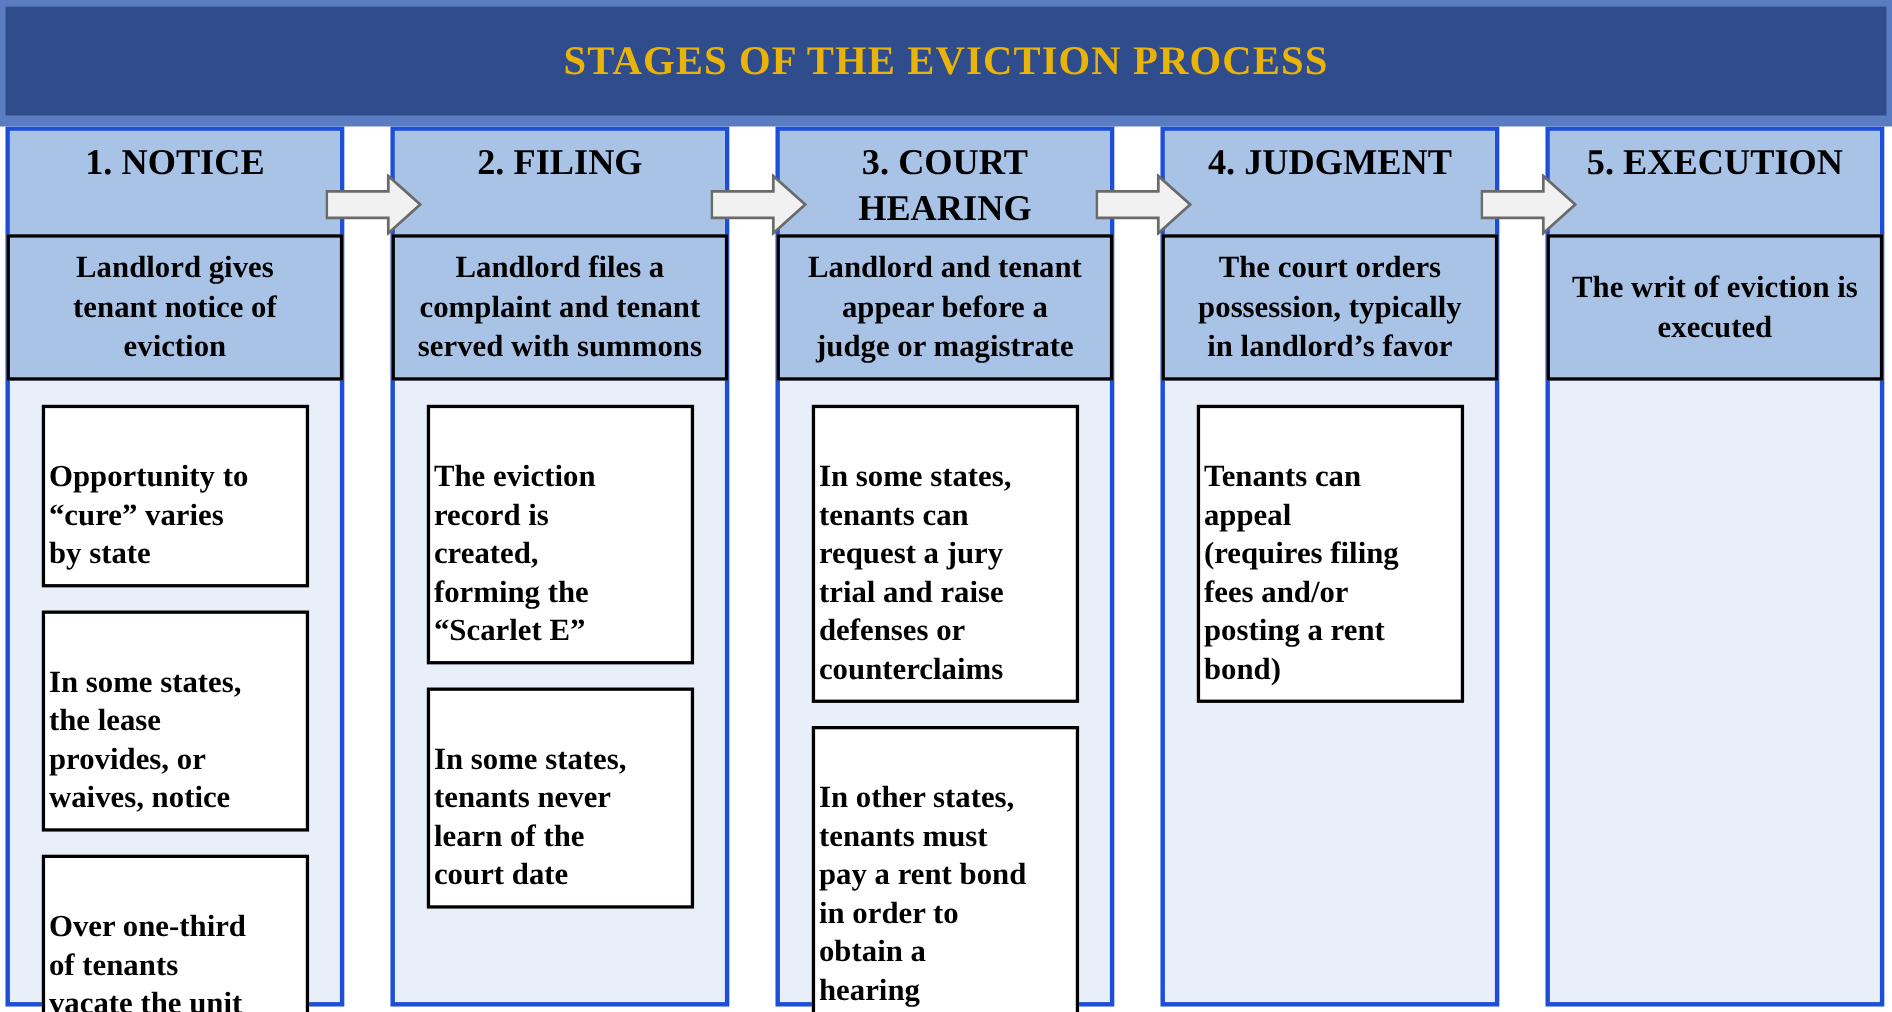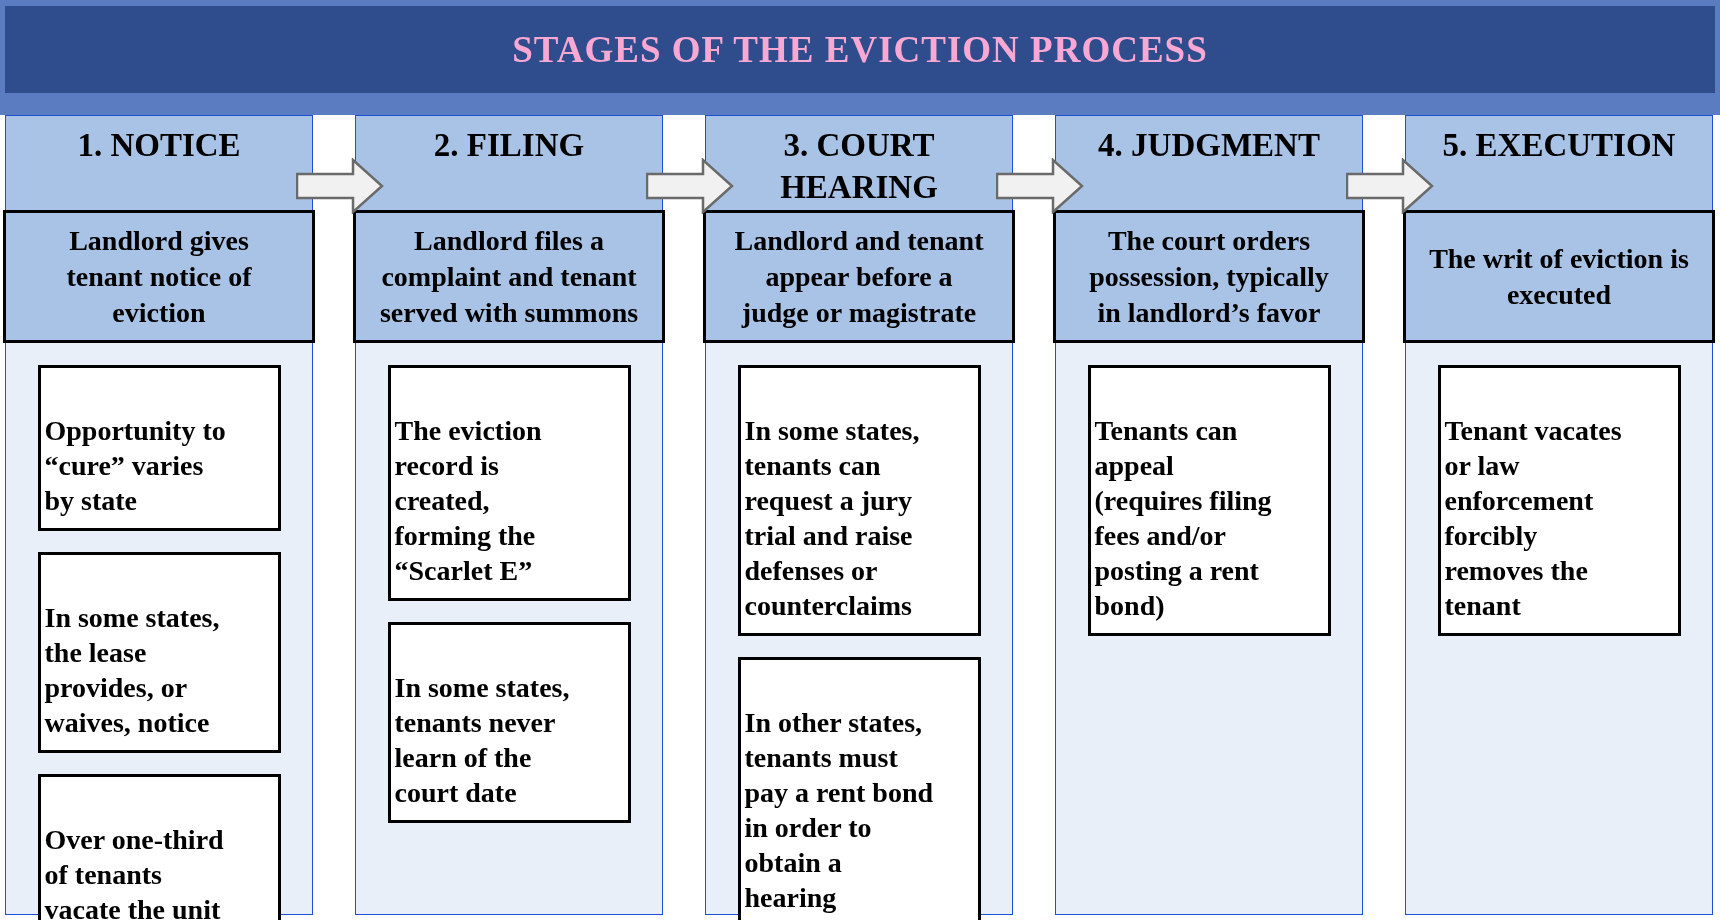--- a/index.html
+++ b/index.html
@@ -19,42 +19,42 @@
     position: absolute;
     left: 0; top: 0;
     width: 1720px;
     height: 115px;
     background: #5b7cc0;
   }
   .banner {
     position: absolute;
     left: 5px; top: 6px;
     width: 1710px;
-    height: 87px;
+    height: 99px;
     background: #2f4d8c;
-    color: #f9a8d4;
+    color: #eab308;
     display: flex;
     align-items: center;
     justify-content: center;
     font-size: 37px;
     letter-spacing: 1px;
   }
   
   .columns {
     position: absolute;
     left: 5px; top: 115px;
     width: 1708px;
     height: 800px;
     display: flex;
     gap: 42px;
   }
   .column {
     width: 308px;
     flex: none;
-    border: 1px solid #1d4ed8;
+    border: 4px solid #1d4ed8;
     background: #e9eff8;
     display: flex;
     flex-direction: column;
   }
   .col-header {
     flex: none;
     height: 94px;
     background: #a9c3e6;
     display: flex;
     align-items: flex-start;
@@ -232,30 +232,20 @@
     </div>
 
     <div class="column">
       <div class="col-header">
         <span>5. EXECUTION</span>
       </div>
       <div class="col-subtitle">
         <span>The writ of eviction is
 executed</span>
       </div>
-      <div class="col-body">
-        <div class="detail-box">
-          <span>Tenant vacates
-or law
-enforcement
-forcibly
-removes the
-tenant</span>
-        </div>
-      </div>
     </div>
 
   </div>
 
   <svg class="stage-arrow arrow-1" viewBox="0 0 88 56">
     <polygon points="1,16 57,16 57,2 86,28 57,54 57,40 1,40" fill="#f1f1f1" stroke="#6a6a6a" stroke-width="2.5"></polygon>
   </svg>
   <svg class="stage-arrow arrow-2" viewBox="0 0 88 56">
     <polygon points="1,16 57,16 57,2 86,28 57,54 57,40 1,40" fill="#f1f1f1" stroke="#6a6a6a" stroke-width="2.5"></polygon>
   </svg>

